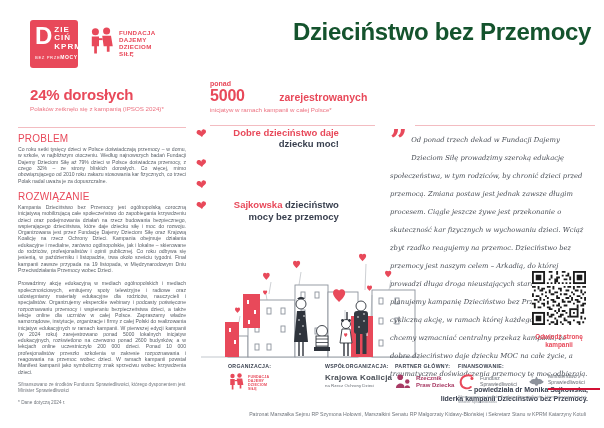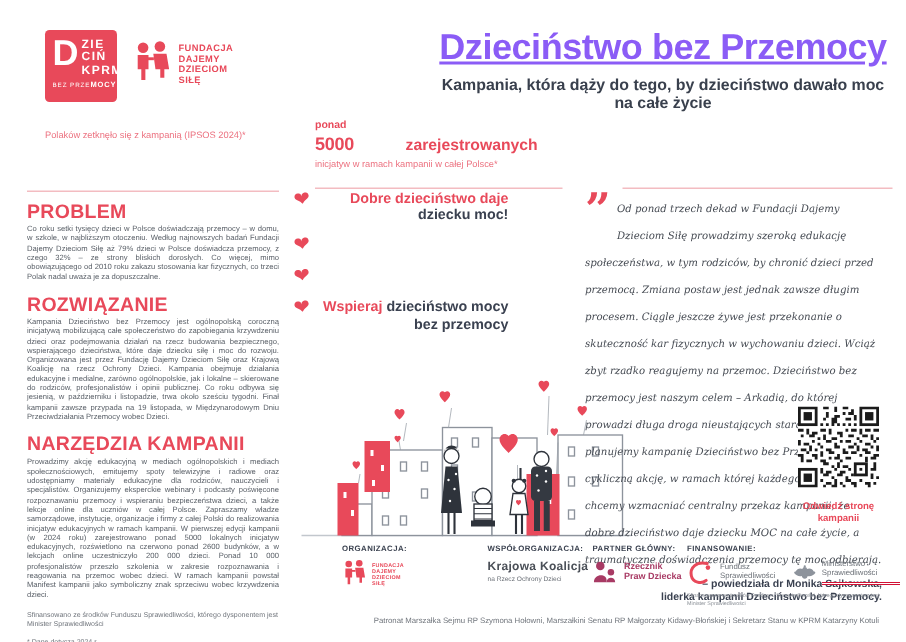--- a/index.html
+++ b/index.html
@@ -9,39 +9,39 @@
   .logo-square{position:absolute;left:30px;top:20px;width:48px;height:48px;background:#e8495a;
                border-radius:3px;color:#fff;padding:5px 0 0 5px;box-sizing:border-box;}
   .logo-square .row{display:flex;align-items:flex-start;}
   .logo-d{font-size:24px;font-weight:bold;line-height:0.9;}
   .logo-stack{font-size:8px;font-weight:bold;letter-spacing:1px;line-height:1.05;margin-left:2px;margin-top:1px;}
   .logo-sub{font-size:4.2px;letter-spacing:0.6px;margin-top:3px;}
   .logo-sub b{font-size:5px;}
   .fdds{position:absolute;left:88px;top:27px;display:flex;align-items:center;gap:5px;}
   .fdds-text{color:#e8495a;font-size:6.2px;font-weight:bold;line-height:1.15;letter-spacing:0.3px;}
   .masthead{position:absolute;left:292px;top:18px;width:300px;text-align:center;}
-  .title{color:#8b5cf6;font-size:24px;font-weight:bold;letter-spacing:-0.3px;text-decoration:underline;}
+  .title{color:#14532d;font-size:24px;font-weight:bold;letter-spacing:-0.3px;}
   .subtitle{color:#39404d;font-size:10.6px;font-weight:600;margin-top:5px;}
   
   .stat{position:absolute;color:#e8495a;}
   .stat .prefix{font-size:7px;font-weight:600;}
-  .stat .big{font-size:12px;font-weight:bold;letter-spacing:-0.2px;}
+  .stat .big{font-size:16px;font-weight:bold;letter-spacing:-0.2px;}
   .stat .suffix{font-size:10.5px;font-weight:bold;margin-left:30px;}
   .stat .desc{font-size:6.2px;color:#ec7280;margin-top:1px;}
   .stat1{left:30px;top:86px;width:165px;}
   .stat1 .big{font-size:15px;}
   .stat2{left:210px;top:80px;width:168px;}
   .stat3{left:415px;top:80px;width:180px;}
   .divider{position:absolute;height:1px;background:#f3bcc1;}
   .div1{left:18px;top:127px;width:168px;}
   .div2{left:210px;top:125px;width:165px;}
   .div3{left:415px;top:125px;width:180px;}
   
   .left-col{position:absolute;left:18px;top:133px;width:168px;}
-  .sec-h{color:#e8495a;font-size:13px;font-weight:bold;letter-spacing:0.2px;margin:0 0 2px 0;}
+  .sec-h{color:#e8495a;font-size:10px;font-weight:normal;letter-spacing:0.2px;margin:0 0 2px 0;}
   .sec-p{font-size:5.1px;line-height:1.24;text-align:justify;color:#5a6068;margin:0 0 7px 0;}
   .foot{font-size:4.7px;color:#70757c;line-height:1.25;margin-top:5px;}
   .foot2{font-size:4.7px;color:#70757c;margin-top:6px;}
   
   .bullets{position:absolute;left:196px;top:127px;width:180px;}
   .bullet{display:flex;align-items:flex-start;margin-bottom:8px;}
   .heart-glyph{font-family:"DejaVu Sans",sans-serif;color:#e8495a;font-size:13px;line-height:1;
                margin-right:6px;transform:rotate(-8deg);}
   .bullet-text{font-size:9.5px;font-weight:bold;line-height:1.18;width:126px;text-align:right;}
   .s-red{color:#e8495a;} .s-dark{color:#3a4150;}
@@ -101,62 +101,61 @@
     <div class="fdds-text">
       <span>FUNDACJA</span><br>
       <span>DAJEMY</span><br>
       <span>DZIECIOM</span><br>
       <span>SIŁĘ</span>
     </div>
   </div>
 
   <div class="masthead">
     <div class="title">Dzieciństwo bez Przemocy</div>
-    <div class="subtitle">Kampania, która dąży do tego, by dzieciństwo dawało moc na całe życie</div>
   </div>
 
   <div class="stat stat1">
+    <div><span class="big">24% dorosłych</span></div>
     <div class="desc">Polaków zetknęło się z kampanią (IPSOS 2024)*</div>
   </div>
   <div class="stat stat2">
     <div class="prefix">ponad</div>
     <div><span class="big">5000</span>
       <span class="suffix">zarejestrowanych</span></div>
     <div class="desc">inicjatyw w ramach kampanii w całej Polsce*</div>
   </div>
   <div class="divider div1"></div>
   <div class="divider div2"></div>
   <div class="divider div3"></div>
 
   <div class="left-col">
     <div class="sec-h">PROBLEM</div>
     <p class="sec-p">Co roku setki tysięcy dzieci w Polsce doświadczają przemocy – w domu, w szkole, w najbliższym otoczeniu. Według najnowszych badań Fundacji Dajemy Dzieciom Siłę aż 79% dzieci w Polsce doświadcza przemocy, z czego 32% – ze strony bliskich dorosłych. Co więcej, mimo obowiązującego od 2010 roku zakazu stosowania kar fizycznych, co trzeci Polak nadal uważa je za dopuszczalne.</p>
     <div class="sec-h">ROZWIĄZANIE</div>
     <p class="sec-p">Kampania Dzieciństwo bez Przemocy jest ogólnopolską coroczną inicjatywą mobilizującą całe społeczeństwo do zapobiegania krzywdzeniu dzieci oraz podejmowania działań na rzecz budowania bezpiecznego, wspierającego dzieciństwa, które daje dziecku siłę i moc do rozwoju. Organizowana jest przez Fundację Dajemy Dzieciom Siłę oraz Krajową Koalicję na rzecz Ochrony Dzieci. Kampania obejmuje działania edukacyjne i medialne, zarówno ogólnopolskie, jak i lokalne – skierowane do rodziców, profesjonalistów i opinii publicznej. Co roku odbywa się jesienią, w październiku i listopadzie, trwa około sześciu tygodni. Finał kampanii zawsze przypada na 19 listopada, w Międzynarodowym Dniu Przeciwdziałania Przemocy wobec Dzieci.</p>
-    <div class="sec-h">NARZĘDZIA KAMPANII</div>
     <p class="sec-p">Prowadzimy akcję edukacyjną w mediach ogólnopolskich i mediach społecznościowych, emitujemy spoty telewizyjne i radiowe oraz udostępniamy materiały edukacyjne dla rodziców, nauczycieli i specjalistów. Organizujemy eksperckie webinary i podcasty poświęcone rozpoznawaniu przemocy i wspieraniu bezpieczeństwa dzieci, a także lekcje online dla uczniów w całej Polsce. Zapraszamy władze samorządowe, instytucje, organizacje i firmy z całej Polski do realizowania inicjatyw edukacyjnych w ramach kampanii. W pierwszej edycji kampanii (w 2024 roku) zarejestrowano ponad 5000 lokalnych inicjatyw edukacyjnych, rozświetlono na czerwono ponad 2600 budynków, a w lekcjach online uczestniczyło 200 000 dzieci. Ponad 10 000 profesjonalistów przeszło szkolenia w zakresie rozpoznawania i reagowania na przemoc wobec dzieci. W ramach kampanii powstał Manifest kampanii jako symboliczny znak sprzeciwu wobec krzywdzenia dzieci.</p>
     <div class="foot">Sfinansowano ze środków Funduszu Sprawiedliwości, którego dysponentem jest Minister Sprawiedliwości</div>
     <div class="foot2">* Dane dotyczą 2024 r.</div>
   </div>
 
   <div class="bullets">
     <div class="bullet">
       <span class="heart-glyph">❤</span>
       <span class="bullet-text"><span class="s-red">Dobre dzieciństwo daje</span>
         <span class="s-dark">dziecku moc!</span></span>
     </div>
     <div class="bullet">
       <span class="heart-glyph">❤</span>
     </div>
     <div class="bullet">
       <span class="heart-glyph">❤</span>
     </div>
     <div class="bullet">
       <span class="heart-glyph">❤</span>
-      <span class="bullet-text"><span class="s-red">Wspieraj</span>
+      <span class="bullet-text"><span class="s-red">Sajkowska</span>
         <span class="s-dark">dzieciństwo mocy bez przemocy</span></span>
     </div>
   </div>
 
   <svg class="illus" width="230" height="115" viewBox="0 0 230 115">
     <path d="M6 107 H226" stroke="#c2c7cd" stroke-width="1" fill="none"></path>
     <g stroke="#8d939c" stroke-width="0.9" fill="#ffffff">
       <rect x="33" y="86" width="20" height="21"></rect>
       <rect x="53" y="50" width="47" height="57"></rect>
       <rect x="100" y="35" width="33" height="72"></rect>

